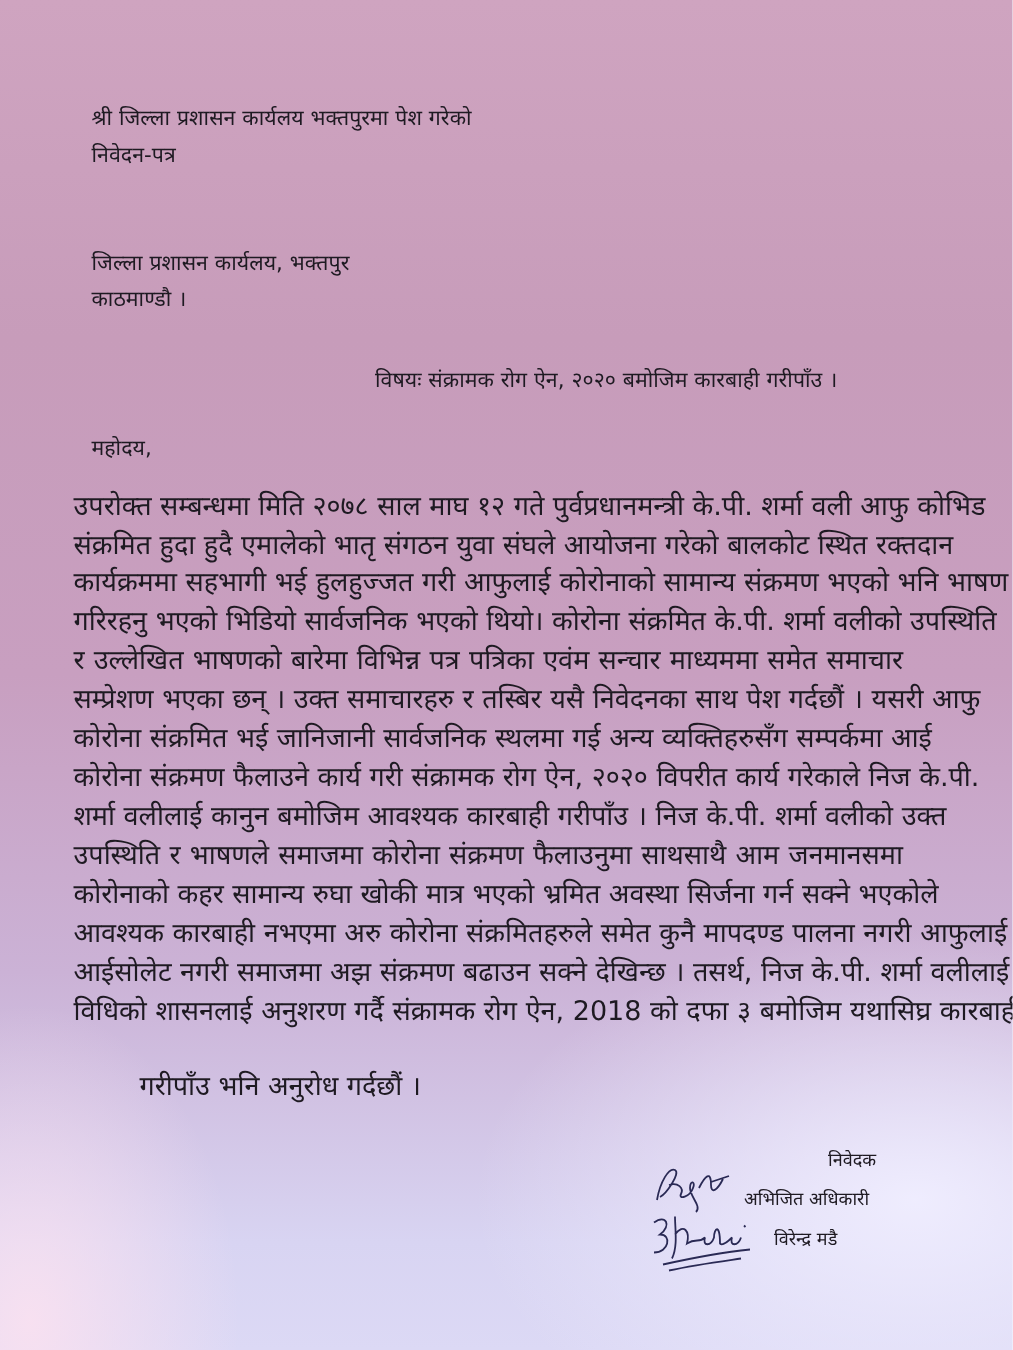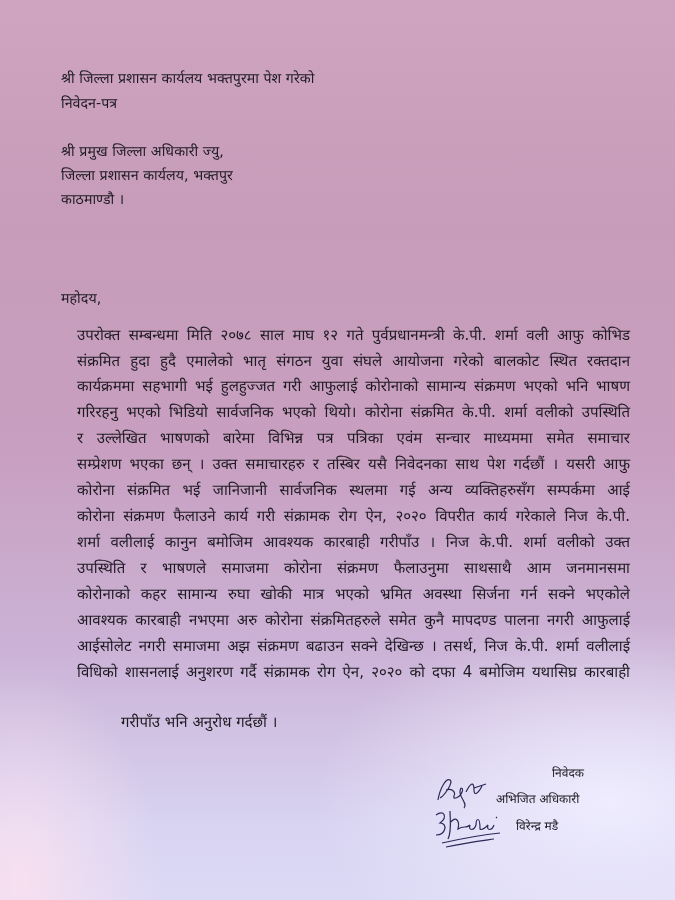--- a/index.html
+++ b/index.html
@@ -7,55 +7,55 @@
     width: 675px; height: 900px; overflow: hidden; position: relative;
     font-family: "DejaVu Sans", "Liberation Sans", sans-serif;
     color: #1e1a22;
     background:
       radial-gradient(ellipse 420px 260px at 610px 800px, rgba(240,238,255,0.95), rgba(240,238,255,0) 70%),
       radial-gradient(ellipse 200px 300px at 20px 880px, rgba(250,225,240,0.9), rgba(250,225,240,0) 70%),
       linear-gradient(180deg, #cfa4c0 0%, #c79cba 25%, #c89fc0 50%, #cbb2d6 72%, #d8d4f2 92%, #dcd9f5 100%);
   }
   .paper { position: absolute; left: 0; top: 0; width: 658px; height: 900px; }
   .line { position: absolute; left: 61px; font-size: 14.2px; white-space: nowrap; letter-spacing: 0.05px; }
-  .body-line { position: absolute; left: 77px; width: 553px; font-size: 15px; white-space: nowrap; text-align-last: justify; text-align: justify; }
+  .body-line { position: absolute; left: 49px; width: 553px; font-size: 18px; white-space: nowrap; text-align-last: justify; text-align: justify; }
   .body-line.last { text-align-last: left; margin-left: 44px; }
   .sig-block { position: absolute; font-size: 12px; white-space: nowrap; }
   .signature { position: absolute; }
 </style>
 </head>
 <body>
 
 <div class="paper">
 
   <div class="line" style="top:68px;">श्री जिल्ला प्रशासन कार्यलय भक्तपुरमा पेश गरेको</div>
   <div class="line" style="top:93px;text-align:center;">निवेदन-पत्र</div>
 
-  <div class="line" style="top:141px;">श्री प्रमुख जिल्ला अधिकारी ज्यु,</div>
   <div class="line" style="top:165px;">जिल्ला प्रशासन कार्यलय, भक्तपुर</div>
   <div class="line" style="top:189px;">काठमाण्डौ ।</div>
 
+  <div class="line" style="top:243px; left:250px;">विषयः संक्रामक रोग ऐन, २०२० बमोजिम कारबाही गरीपाँउ ।</div>
 
   <div class="line" style="top:288px;">महोदय,</div>
 
   <div>
     <div class="body-line" style="top:324px;">उपरोक्त सम्बन्धमा मिति २०७८ साल माघ १२ गते पुर्वप्रधानमन्त्री के.पी. शर्मा वली आफु कोभिड</div>
     <div class="body-line" style="top:350px;">संक्रमित हुदा हुदै एमालेको भातृ संगठन युवा संघले आयोजना गरेको बालकोट स्थित रक्तदान</div>
     <div class="body-line" style="top:375px;">कार्यक्रममा सहभागी भई हुलहुज्जत गरी आफुलाई कोरोनाको सामान्य संक्रमण भएको भनि भाषण</div>
     <div class="body-line" style="top:401px;">गरिरहनु भएको भिडियो सार्वजनिक भएको थियो। कोरोना संक्रमित के.पी. शर्मा वलीको उपस्थिति</div>
     <div class="body-line" style="top:427px;">र उल्लेखित भाषणको बारेमा विभिन्न पत्र पत्रिका एवंम सन्चार माध्यममा समेत समाचार</div>
     <div class="body-line" style="top:453px;">सम्प्रेशण भएका छन् । उक्त समाचारहरु र तस्बिर यसै निवेदनका साथ पेश गर्दछौं । यसरी आफु</div>
     <div class="body-line" style="top:479px;">कोरोना संक्रमित भई जानिजानी सार्वजनिक स्थलमा गई अन्य व्यक्तिहरुसँग सम्पर्कमा आई</div>
     <div class="body-line" style="top:505px;">कोरोना संक्रमण फैलाउने कार्य गरी संक्रामक रोग ऐन, २०२० विपरीत कार्य गरेकाले निज के.पी.</div>
     <div class="body-line" style="top:531px;">शर्मा वलीलाई कानुन बमोजिम आवश्यक कारबाही गरीपाँउ । निज के.पी. शर्मा वलीको उक्त</div>
     <div class="body-line" style="top:557px;">उपस्थिति र भाषणले समाजमा कोरोना संक्रमण फैलाउनुमा साथसाथै आम जनमानसमा</div>
     <div class="body-line" style="top:583px;">कोरोनाको कहर सामान्य रुघा खोकी मात्र भएको भ्रमित अवस्था सिर्जना गर्न सक्ने भएकोले</div>
     <div class="body-line" style="top:609px;">आवश्यक कारबाही नभएमा अरु कोरोना संक्रमितहरुले समेत कुनै मापदण्ड पालना नगरी आफुलाई</div>
     <div class="body-line" style="top:635px;">आईसोलेट नगरी समाजमा अझ संक्रमण बढाउन सक्ने देखिन्छ । तसर्थ, निज के.पी. शर्मा वलीलाई</div>
-    <div class="body-line" style="top:661px;">विधिको शासनलाई अनुशरण गर्दै संक्रामक रोग ऐन, २०२० को दफा 4 बमोजिम यथासिघ्र कारबाही</div>
+    <div class="body-line" style="top:661px;">विधिको शासनलाई अनुशरण गर्दै संक्रामक रोग ऐन, 2018 को दफा ३ बमोजिम यथासिघ्र कारबाही</div>
     <div class="body-line last" style="top:711px;">गरीपाँउ भनि अनुरोध गर्दछौं ।</div>
   </div>
 
   <div class="sig-block" style="top:764px; left:552px;">निवेदक</div>
   <div class="sig-block" style="top:790px; left:496px;">अभिजित अधिकारी</div>
   <div class="sig-block" style="top:817px; left:516px;">विरेन्द्र मडै</div>
 
   <svg class="signature" style="left:430px; top:770px;" width="70" height="40" viewBox="0 0 70 40">
     <path d="M8 30 C 10 18, 16 8, 20 10 C 24 12, 14 26, 10 28 M 16 20 C 22 18, 26 22, 24 26 C 22 30, 30 28, 32 22 C 34 18, 30 16, 30 22 C 30 28, 38 34, 34 38 M 36 22 C 40 14, 44 10, 44 20 C 44 26, 48 24, 52 16 M 44 18 L 56 14" fill="none" stroke="#2a2a55" stroke-width="1.2"></path>
   </svg>

